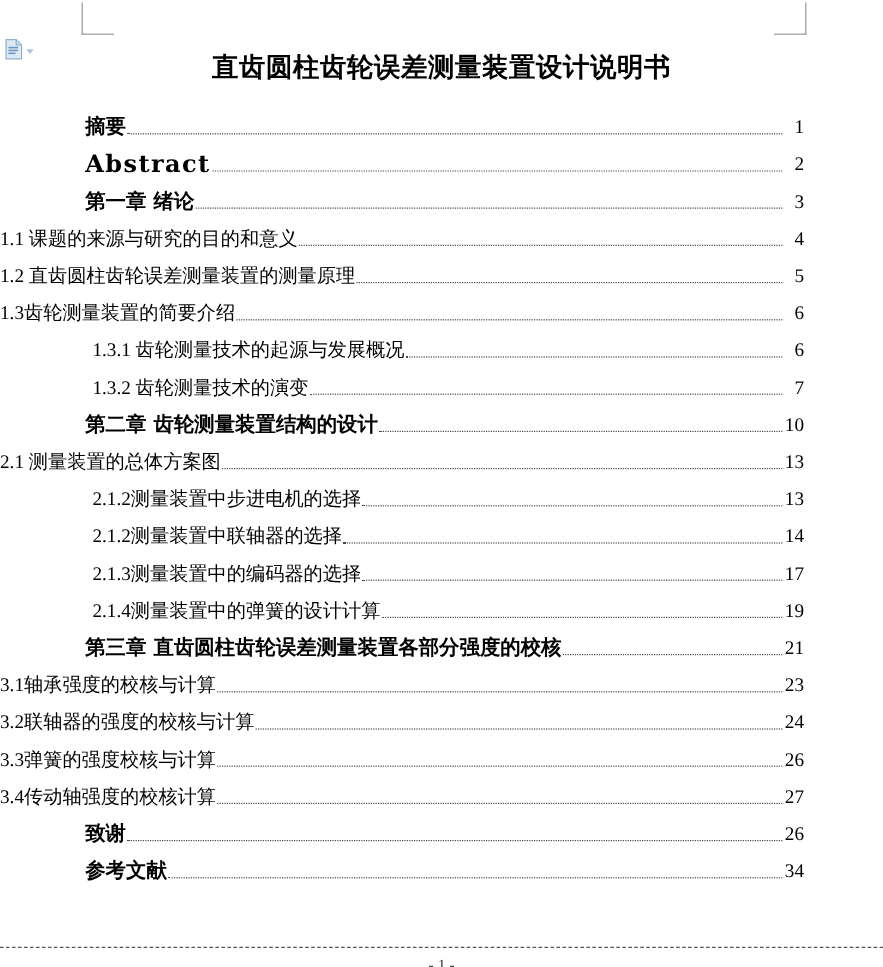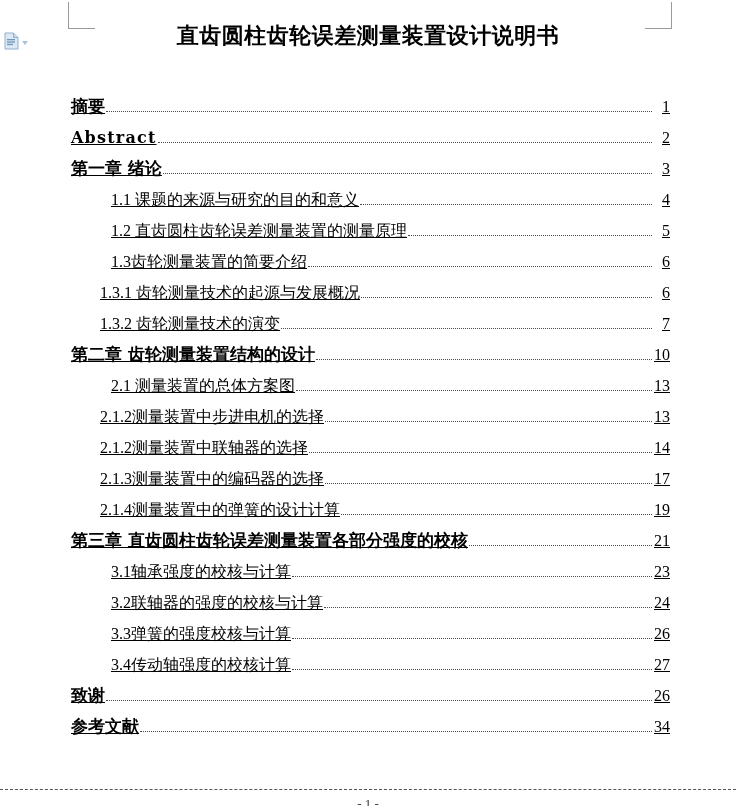--- a/index.html
+++ b/index.html
@@ -63,37 +63,36 @@
     border-left: 3.5px solid transparent;
     border-right: 3.5px solid transparent;
     border-top: 4px solid #a9c2dd;
     margin-top: 4px;
   }
 
   
   #title {
     position: absolute;
     left: 0;
-    top: 21px;
+    top: 41px;
     width: 736px;
     text-align: center;
     font-size: 22px;
     font-weight: bold;
     letter-spacing: 0.5px;
     font-family: "DejaVu Serif", "Liberation Serif", serif;
     white-space: nowrap;
   }
 
   
   #toc {
     position: absolute;
     left: 0;
     top: 86px;
     width: 736px;
-    text-decoration: underline;
   }
 
   .toc-row {
     display: flex;
     align-items: flex-end;
     height: 31px;
     padding-right: 66px;
     box-sizing: border-box;
     white-space: nowrap;
   }
@@ -125,35 +124,35 @@
     font-weight: bold;
     font-size: 17px;
     font-family: "DejaVu Serif", "Liberation Serif", serif;
   }
   .lvl1 .page { font-weight: normal; font-family: "Liberation Serif", serif; font-size: 16px; }
 
   
   .lvl1.latin .label {
     font-family: "DejaVu Serif", "Liberation Serif", serif;
     letter-spacing: 1.2px;
-    font-size: 16px;
+    font-size: 20px;
     margin-top: 29px;
   }
 
   
-  .lvl2 { padding-left: 111px; }
+  .lvl2 { }
   .lvl2 .label,
   .lvl2 .page {
     font-size: 16px;
     font-weight: normal;
     font-family: "Liberation Serif", "DejaVu Serif", serif;
   }
 
   
-  .lvl3 { padding-left: 100px; }
+  .lvl3 { padding-left: 77px; }
   .lvl3 .label,
   .lvl3 .page {
     font-size: 16px;
     font-weight: normal;
     font-family: "Liberation Serif", "DejaVu Serif", serif;
   }
 
   
   #page-break {
     position: absolute;

